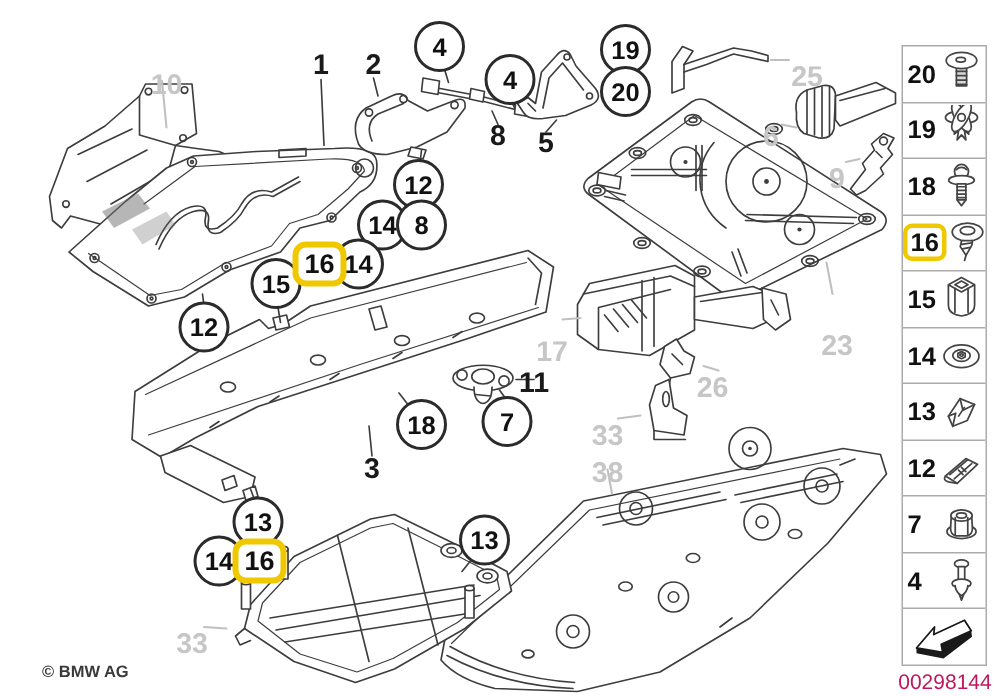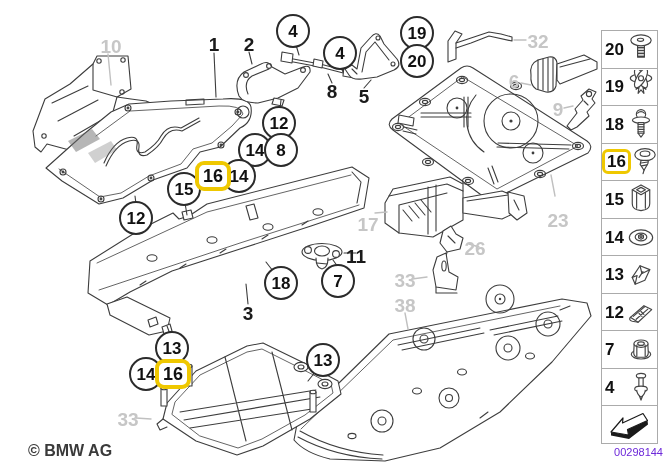--- a/index.html
+++ b/index.html
@@ -23,42 +23,42 @@
     line-height:1;z-index:3;
   }
   
   .plain{
     position:absolute;transform:translate(-50%,-50%);font-weight:bold;font-size:19px;
     color:#1a1a1a;z-index:3;line-height:1;
   }
   
   .gray{
     position:absolute;transform:translate(-50%,-50%);font-weight:bold;font-size:19px;
-    color:#c6c6c6;z-index:2;line-height:1;
+    color:#c6c6c6;z-index:2;line-height:1;margin-top:11px;
   }
   
   .legend{
     position:absolute;left:601px;top:30px;width:57px;height:414px;
     border:1px solid #ababab;background:#fff;display:flex;flex-direction:column;
     box-sizing:border-box;z-index:3;
   }
   .lrow{
     flex:1;border-bottom:1px solid #ababab;display:flex;align-items:center;
     justify-content:space-between;padding:0 2px 0 3px;box-sizing:border-box;min-height:0;
   }
   .lrow:last-child{border-bottom:none;justify-content:center;}
   .lnum{font-weight:bold;font-size:17px;color:#111;line-height:1;}
   .hlnum{border:3px solid #efc800;border-radius:6px;padding:1px 2px;margin-left:-3px;}
   .licon{display:block;flex:0 0 auto;}
   .licon .s{stroke:#444;stroke-width:1.2;fill:none;stroke-linejoin:round;stroke-linecap:round;}
   .licon .f{stroke:#444;stroke-width:1.2;fill:#fff;stroke-linejoin:round;}
   .licon .g{stroke:#444;stroke-width:1.2;fill:#d9d9d9;stroke-linejoin:round;}
   .licon .k{fill:#1a1a1a;stroke:none;}
-  .copyright{position:absolute;left:28px;top:442px;font-size:16px;font-weight:bold;color:#3a3a3a;z-index:3;}
-  .diagnum{position:absolute;left:597px;top:446px;width:66px;text-align:right;font-size:11px;color:#6d28d9;z-index:3;}
+  .copyright{position:absolute;left:28px;top:442px;font-size:11px;font-weight:bold;color:#3a3a3a;z-index:3;}
+  .diagnum{position:absolute;left:597px;top:446px;width:66px;text-align:center;font-size:14px;color:#be185d;z-index:3;}
 </style>
 </head>
 <body>
 
 <div class="stage">
 
   <svg class="art" width="669" height="464" viewBox="0 0 669 464">
     <g stroke="#3d3d3d" fill="none" stroke-width="1.1" stroke-linejoin="round" stroke-linecap="round">
 
       <g>
@@ -279,21 +279,21 @@
   <div class="hl" style="left:173px;top:374px">16</div>
 
   <div class="plain" style="left:214px;top:44px">1</div>
   <div class="plain" style="left:249px;top:44px">2</div>
   <div class="plain" style="left:332px;top:91px">8</div>
   <div class="plain" style="left:364px;top:96px">5</div>
   <div class="plain" style="left:248px;top:313px">3</div>
   <div class="plain" style="left:356px;top:256px">11</div>
 
   <div class="gray" style="left:111px;top:46px">10</div>
-  <div class="gray" style="left:538px;top:41px">32</div>
+  <div class="gray" style="left:538px;top:41px">25</div>
   <div class="gray" style="left:514px;top:81px">6</div>
   <div class="gray" style="left:558px;top:109px">9</div>
   <div class="gray" style="left:368px;top:224px">17</div>
   <div class="gray" style="left:558px;top:220px">23</div>
   <div class="gray" style="left:475px;top:248px">26</div>
   <div class="gray" style="left:405px;top:280px">33</div>
   <div class="gray" style="left:405px;top:305px">38</div>
   <div class="gray" style="left:128px;top:419px">33</div>
 
   <div class="legend">

